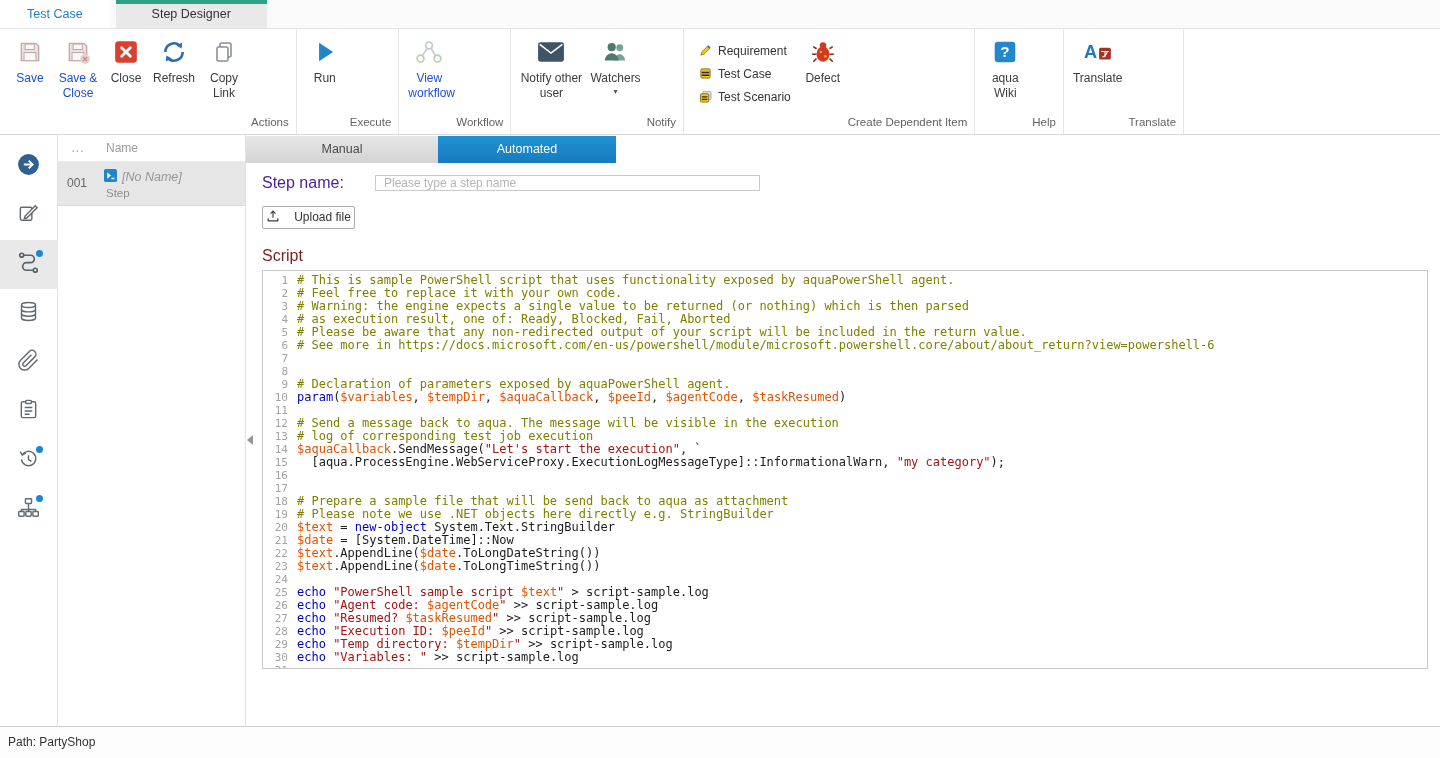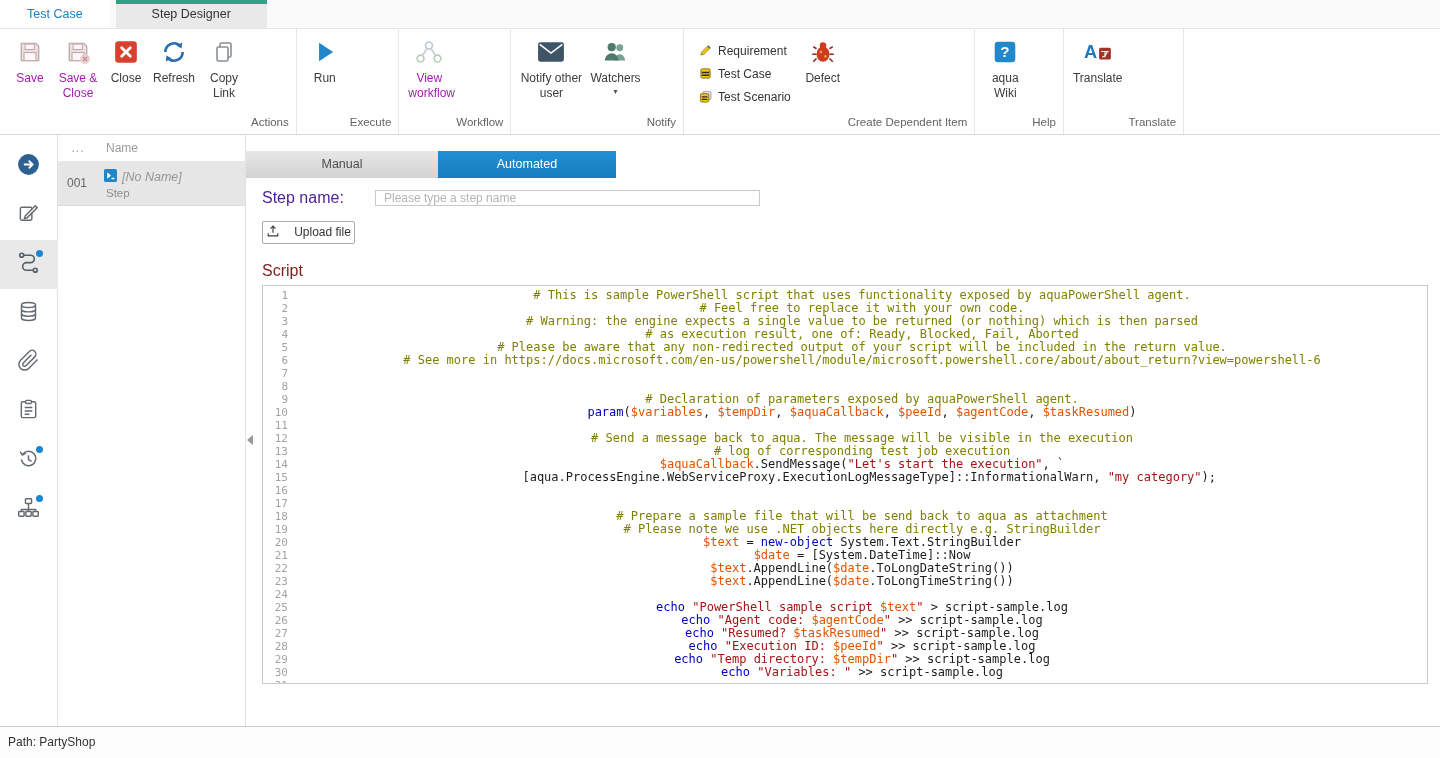--- a/index.html
+++ b/index.html
@@ -15,21 +15,21 @@
   .green-strip{position:absolute;top:0;left:0;right:0;height:4px;background:#31a186;}
 
   
   .ribbon{height:107px;background:#fff;border-bottom:1px solid #d8d8d8;display:flex;align-items:stretch;padding-left:2px;}
   .rgroup{display:flex;flex-direction:row;border-right:1px solid #e6e6e6;padding:4px 5px 2px;}
   .rbuttons{display:flex;flex:1;align-items:flex-start;}
   .rbtn{display:flex;flex-direction:column;align-items:center;min-width:46px;padding:4px 4px 0;text-align:center;cursor:default;}
   .ric{width:32px;height:30px;display:flex;align-items:center;justify-content:center;margin-bottom:4px;}
   .rlabel{font-size:12px;color:#3c3c3c;line-height:1.2;max-width:62px;}
   .rlabel.narrow{max-width:42px;}
-  .rbtn.disabled .rlabel{color:#a21caf;}
+  .rbtn.disabled .rlabel{color:#1d4ed8;}
   .glabel{font-size:11.5px;color:#636363;text-align:center;padding:3px 2px 4px;margin-top:auto;white-space:nowrap;}
   .caret{font-size:8px;color:#555;line-height:1;margin-top:2px;}
   .dep-menu{display:flex;flex-direction:column;padding:6px 2px 0 2px;}
   .dep-item{display:flex;align-items:center;gap:6px;height:23px;padding:0 7px;font-size:12px;color:#333;cursor:default;}
   .dep-ic{width:14px;height:14px;display:flex;align-items:center;justify-content:center;}
 
   
   .workspace{height:602px;display:flex;background:#fff;}
   .iconbar{width:58px;border-right:1px solid #e2e2e2;display:flex;flex-direction:column;align-items:center;padding-top:7px;}
   .ibtn{width:58px;height:49px;display:flex;align-items:center;justify-content:center;position:relative;cursor:default;}
@@ -43,37 +43,37 @@
   .sp-row{height:44px;background:#e6e6e6;border-bottom:1px solid #dcdcdc;display:flex;align-items:center;cursor:default;}
   .sp-num{width:38px;text-align:center;color:#666;font-size:12px;}
   .sp-rowbody{display:flex;flex-direction:column;gap:1px;margin-left:8px;}
   .sp-line1{display:flex;align-items:center;gap:5px;}
   .sp-title-text{font-style:italic;color:#969696;font-size:12.5px;}
   .sp-sub{color:#8d8d8d;font-size:11.5px;padding-left:2px;}
 
   .main{flex:1;display:flex;flex-direction:column;min-width:0;position:relative;background:#fff;}
   .collapse-handle{position:absolute;left:1px;top:300px;width:0;height:0;
     border-top:5px solid transparent;border-bottom:5px solid transparent;border-right:6px solid #989898;}
-  .mtabs{display:flex;margin-top:16px;height:27px;}
+  .mtabs{display:flex;margin-top:1px;height:27px;}
   .mtab{display:flex;align-items:center;justify-content:center;font-size:12.5px;cursor:default;}
   .mtab.inactive{width:192px;background:linear-gradient(#e7e7e7,#d3d3d3);color:#4d4d4d;}
   .mtab.active{width:178px;background:linear-gradient(#2191d3,#177bbf);color:#fff;}
   .form-row{display:flex;align-items:center;margin:9px 0 0 16px;height:23px;}
   .form-label{font-size:16px;color:#4c1d95;width:113px;}
   .step-input{width:385px;height:16px;border:1px solid #c9c9c9;font-size:12px;padding:0 8px;color:#333;font-family:inherit;outline:none;}
   .step-input::placeholder{color:#b4b4b4;}
   .upload-btn{display:inline-flex;align-items:center;gap:14px;margin:11px 0 0 16px;height:23px;width:93px;justify-content:center;
     border:1px solid #ababab;background:#fff;font-size:12px;color:#333;border-radius:2px;font-family:inherit;cursor:default;}
   .script-title{margin:17px 0 5px 16px;font-size:16px;line-height:19px;color:#7f1d1d;font-weight:normal;}
   .editor{margin:0 12px 0 16px;height:399px;border:1px solid #c9c9c9;display:flex;overflow:hidden;background:#fff;}
   .gutter{width:30px;padding-top:3px;text-align:right;color:#a3a3a3;
     font-family:"DejaVu Sans Mono",monospace;font-size:11px;line-height:13px;flex-shrink:0;}
   .gutter .ln{padding-right:5px;height:13px;}
   .code{flex:1;padding:3px 0 0 4px;font-family:"DejaVu Sans Mono",monospace;font-size:12px;line-height:13px;overflow:hidden;}
-  .code-line{white-space:pre;height:13px;text-align:center;}
+  .code-line{white-space:pre;height:13px;}
   .tk-c{color:#808000;}
   .tk-k{color:#0000c0;}
   .tk-v{color:#e25300;}
   .tk-s{color:#a31515;}
   .tk-p{color:#1c1c1c;}
 
   .statusbar{height:33px;border-top:1px solid #cfcfcf;background:#fdfdfd;display:flex;align-items:center;padding-left:8px;font-size:12px;color:#333;}
 </style>
 </head>
 <body>

